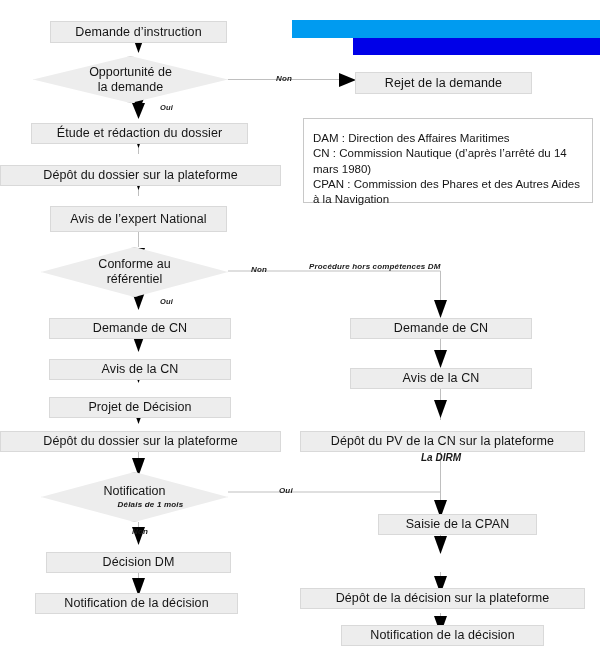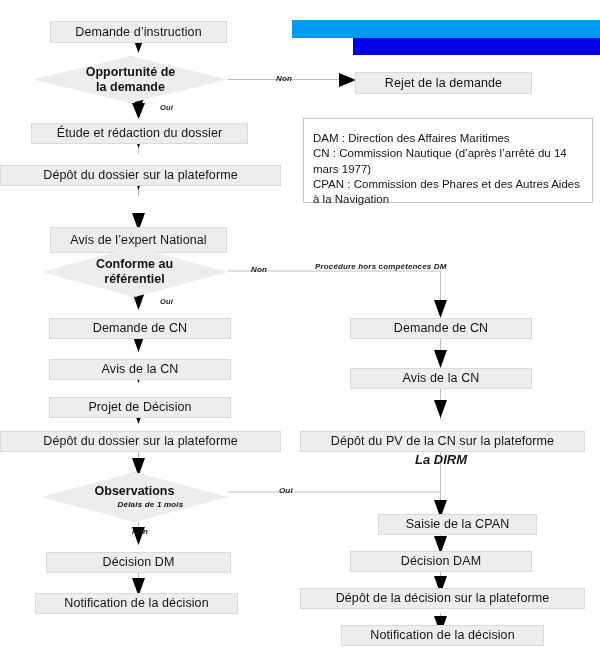--- a/index.html
+++ b/index.html
@@ -65,21 +65,20 @@
     background: #ededed;
     border: 1px solid #dcdcdc;
     box-sizing: border-box;
     clip-path: polygon(50% 0%, 100% 50%, 50% 100%, 0% 50%);
     z-index: 0;
   }
   .decision .dtext {
     position: relative;
     z-index: 1;
     pointer-events: none;
-    font-weight: bold;
   }
   .decision .sub {
     font-size: 8px;
     font-style: italic;
     font-weight: bold;
     letter-spacing: 0.2px;
     margin-top: 1px;
     padding-left: 32px;
   }
   
@@ -91,21 +90,21 @@
     color: #1a1a1a;
     white-space: nowrap;
     letter-spacing: 0.15px;
     padding-left: 36px;
   }
   .elabel.big {
     font-size: 8px;
   }
   .sublabel {
     position: absolute;
-    font-size: 13px;
+    font-size: 10px;
     font-style: italic;
     font-weight: bold;
     color: #1a1a1a;
     white-space: nowrap;
     text-align: center;
   }
   
   .bar {
     position: absolute;
   }
@@ -194,77 +193,76 @@
   <div class="decision" style="left:33px; top:56px; width:195px; height:47px;">
     <span class="dshape"></span>
     <span class="dtext">Opportunité de</span>
     <span class="dtext">la demande</span>
   </div>
 
   <div class="node" style="left:31px; top:123px; width:217px; height:21px;">Étude et rédaction du dossier</div>
 
   <div class="node" style="left:0px; top:165px; width:281px; height:21px;">Dépôt du dossier sur la plateforme</div>
 
-  <div class="node" style="left:50px; top:206px; width:177px; height:26px;margin-top:21px;">Avis de l’expert National</div>
+  <div class="node" style="left:50px; top:206px; width:177px; height:26px;">Avis de l’expert National</div>
 
   <div class="decision" style="left:41px; top:247px; width:187px; height:50px;">
     <span class="dshape"></span>
     <span class="dtext">Conforme au</span>
     <span class="dtext">référentiel</span>
   </div>
 
   <div class="node" style="left:49px; top:318px; width:182px; height:21px;">Demande de CN</div>
 
   <div class="node" style="left:49px; top:359px; width:182px; height:21px;">Avis de la CN</div>
 
   <div class="node" style="left:49px; top:397px; width:182px; height:21px;">Projet de Décision</div>
 
   <div class="node" style="left:0px; top:431px; width:281px; height:21px;">Dépôt du dossier sur la plateforme</div>
 
   <div class="decision" style="left:41px; top:472px; width:187px; height:50px;">
     <span class="dshape"></span>
-    <span class="dtext">Observations</span>
+    <span class="dtext">Notification</span>
     <span class="dtext sub">Délais de 1 mois</span>
   </div>
 
   <div class="node" style="left:46px; top:552px; width:185px; height:21px;">Décision DM</div>
 
   <div class="node" style="left:35px; top:593px; width:203px; height:21px;">Notification de la décision</div>
 
   <div class="node" style="left:355px; top:72px; width:177px; height:22px;">Rejet de la demande</div>
 
   <div class="node" style="left:350px; top:318px; width:182px; height:21px;">Demande de CN</div>
 
   <div class="node" style="left:350px; top:368px; width:182px; height:21px;">Avis de la CN</div>
 
   <div class="node" style="left:300px; top:431px; width:285px; height:21px;">Dépôt du PV de la CN sur la plateforme</div>
 
   <div class="sublabel" style="left:412px; top:452px; width:58px;">La DIRM</div>
 
   <div class="node" style="left:378px; top:514px; width:159px; height:21px;">Saisie de la CPAN</div>
 
-  <div class="node" style="left:350px; top:551px; width:182px; height:21px;">Décision DAM</div>
 
   <div class="node" style="left:300px; top:588px; width:285px; height:21px;">Dépôt de la décision sur la plateforme</div>
 
   <div class="node" style="left:341px; top:625px; width:203px; height:21px;">Notification de la décision</div>
 
   <div class="elabel big" style="left:240px; top:74px;">Non</div>
 
   <div class="elabel" style="left:124px; top:103px;">Oui</div>
 
   <div class="elabel big" style="left:215px; top:265px;">Non</div>
 
   <div class="elabel" style="left:124px; top:297px;">Oui</div>
 
-  <div class="elabel big" style="left:279px; top:262px;">Procédure hors compétences DM</div>
+  <div class="elabel big" style="left:273px; top:262px;">Procédure hors compétences DM</div>
 
   <div class="elabel big" style="left:243px; top:486px;">Oui</div>
 
   <div class="elabel big" style="left:96px; top:527px;">Non</div>
 
   <div id="legend" style="left:303px; top:118px; width:290px; height:85px;">
     <div>DAM : Direction des Affaires Maritimes</div>
-    <div>CN : Commission Nautique (d’après l’arrêté du 14 mars 1977)</div>
+    <div>CN : Commission Nautique (d’après l’arrêté du 14 mars 1980)</div>
     <div>CPAN : Commission des Phares et des Autres Aides à la Navigation</div>
   </div>
 
 </div>
 
 </body></html>

